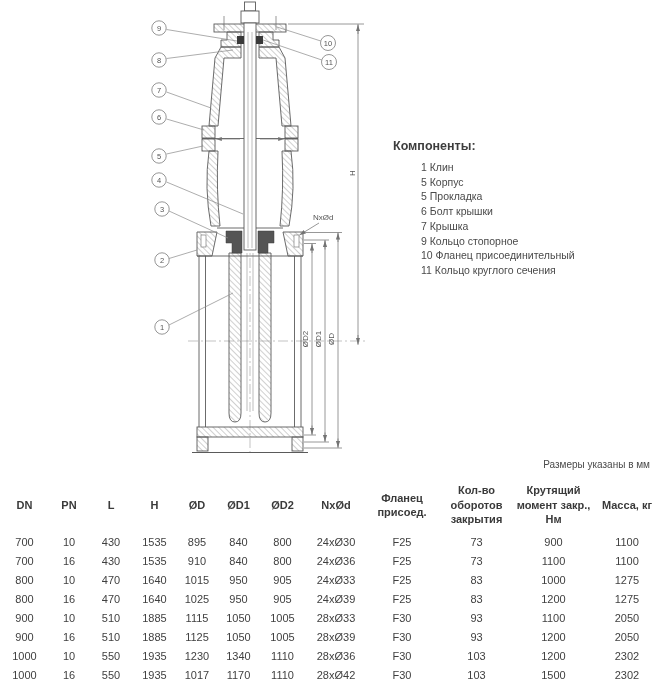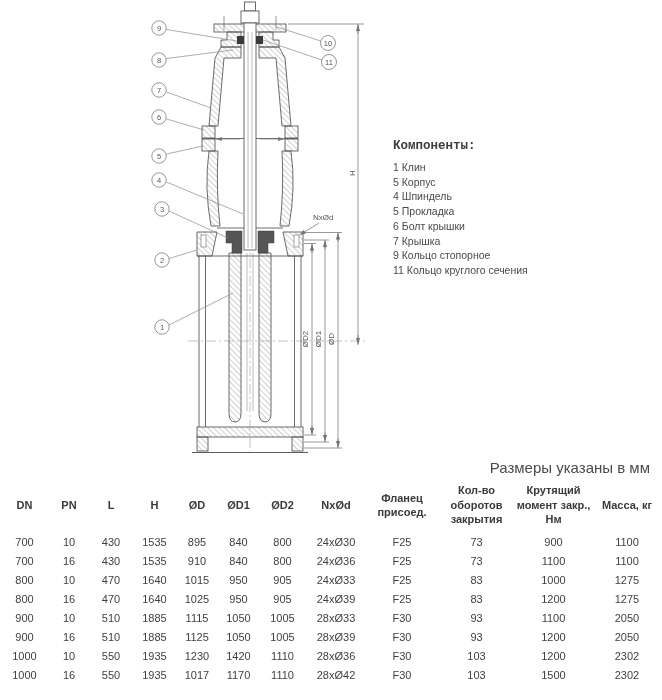--- a/index.html
+++ b/index.html
@@ -1,23 +1,23 @@
 <!DOCTYPE html>
 <html><head>
 <meta charset="utf-8">
 <style>
   * { margin:0; padding:0; box-sizing:border-box; }
   body { background:#ffffff; font-family:"Liberation Sans", sans-serif; }
   .page { position:relative; width:662px; height:700px; background:#fff; overflow:hidden; }
   .drawing-wrap { position:absolute; left:0; top:0; width:662px; height:456px; }
   .components { position:absolute; left:393px; top:139px; width:250px; }
-  .comp-title { font-size:12.5px; font-weight:bold; color:#3d3d3d; margin-bottom:7px;font-family:Liberation Mono, monospace; }
-  .components ul { list-style:none; }
+  .comp-title { font-size:12.5px; font-weight:bold; color:#3d3d3d; margin-bottom:7px; }
+  .components ul { list-style:none;margin-left:28px; }
   .components li { font-size:10.5px; line-height:14.7px; color:#4a4a4a; }
-  .dims-note { position:absolute; top:459px; right:12px; font-size:15px; color:#4a4a4a; }
+  .dims-note { position:absolute; top:459px; right:12px; font-size:10px; color:#4a4a4a; }
   table.specs { position:absolute; top:478px; left:0; width:662px; border-collapse:collapse; table-layout:fixed; }
   table.specs th { font-size:11px; font-weight:bold; color:#3a3a3a; text-align:center; vertical-align:middle; height:54px; line-height:14.5px; padding:0 1px; }
   table.specs td { font-size:11px; color:#3f3f3f; text-align:center; vertical-align:middle; height:19px; padding:0; white-space:nowrap; }
 </style>
 </head>
 <body>
 
 <div class="page">
 
   <div class="drawing-wrap">
@@ -202,25 +202,25 @@
           </g>
     </g>
   </svg>
   </div>
 
   <div class="components">
     <div class="comp-title">Компоненты:</div>
     <ul id="comp-items">
         <li>1 Клин</li>
         <li>5 Корпус</li>
-        <li>4 Шпиндель</li>
         <li>5 Прокладка</li>
         <li>6 Болт крышки</li>
         <li>7 Крышка</li>
         <li>9 Кольцо стопорное</li>
+        <li>10 Фланец присоединительный</li>
         <li>11 Кольцо круглого сечения</li>
       </ul>
   </div>
 
   <div class="dims-note">Размеры указаны в мм</div>
 
   <table class="specs">
     <colgroup>
       <col style="width:49px">
         <col style="width:40px">
@@ -335,21 +335,21 @@
           <td>93</td>
           <td>1200</td>
           <td>2050</td>
         </tr>
         <tr>
           <td>1000</td>
           <td>10</td>
           <td>550</td>
           <td>1935</td>
           <td>1230</td>
-          <td>1420</td>
+          <td>1340</td>
           <td>1110</td>
           <td>28xØ36</td>
           <td>F30</td>
           <td>103</td>
           <td>1200</td>
           <td>2302</td>
         </tr>
         <tr>
           <td>1000</td>
           <td>16</td>

